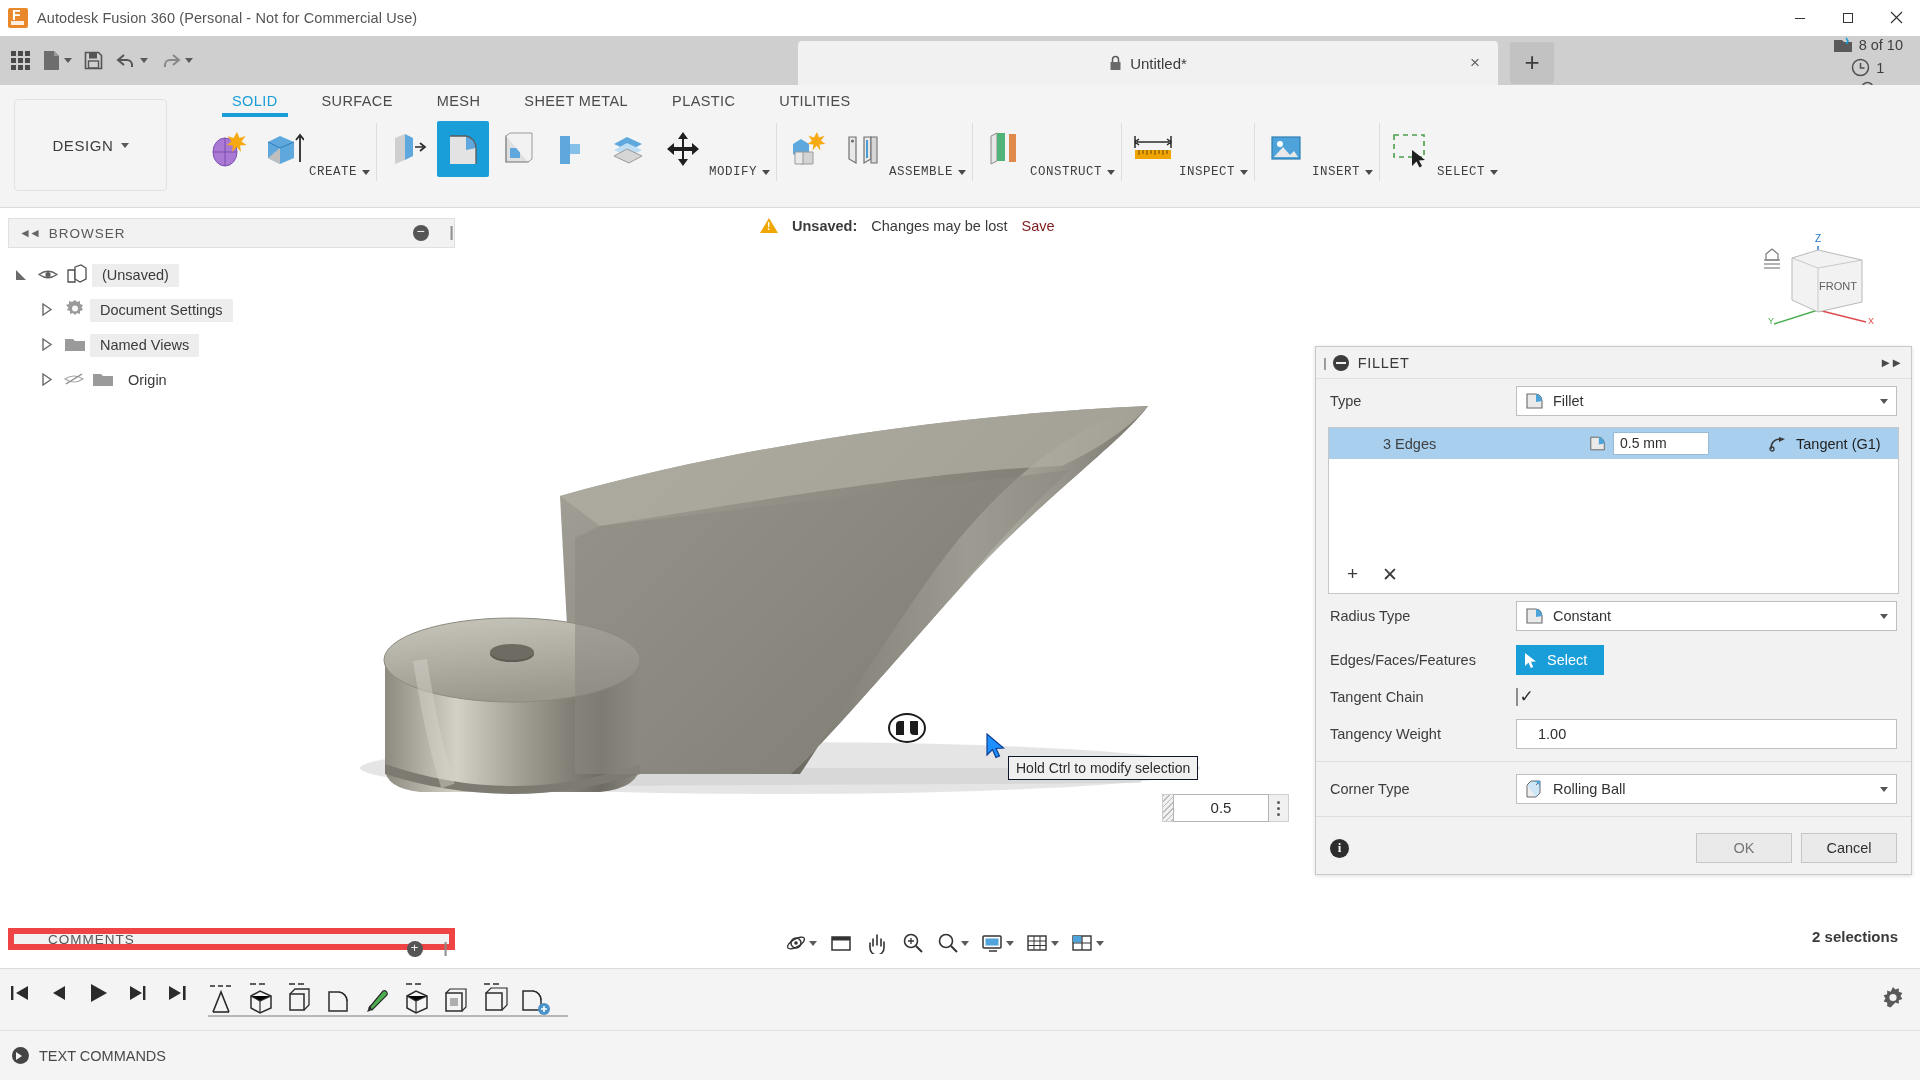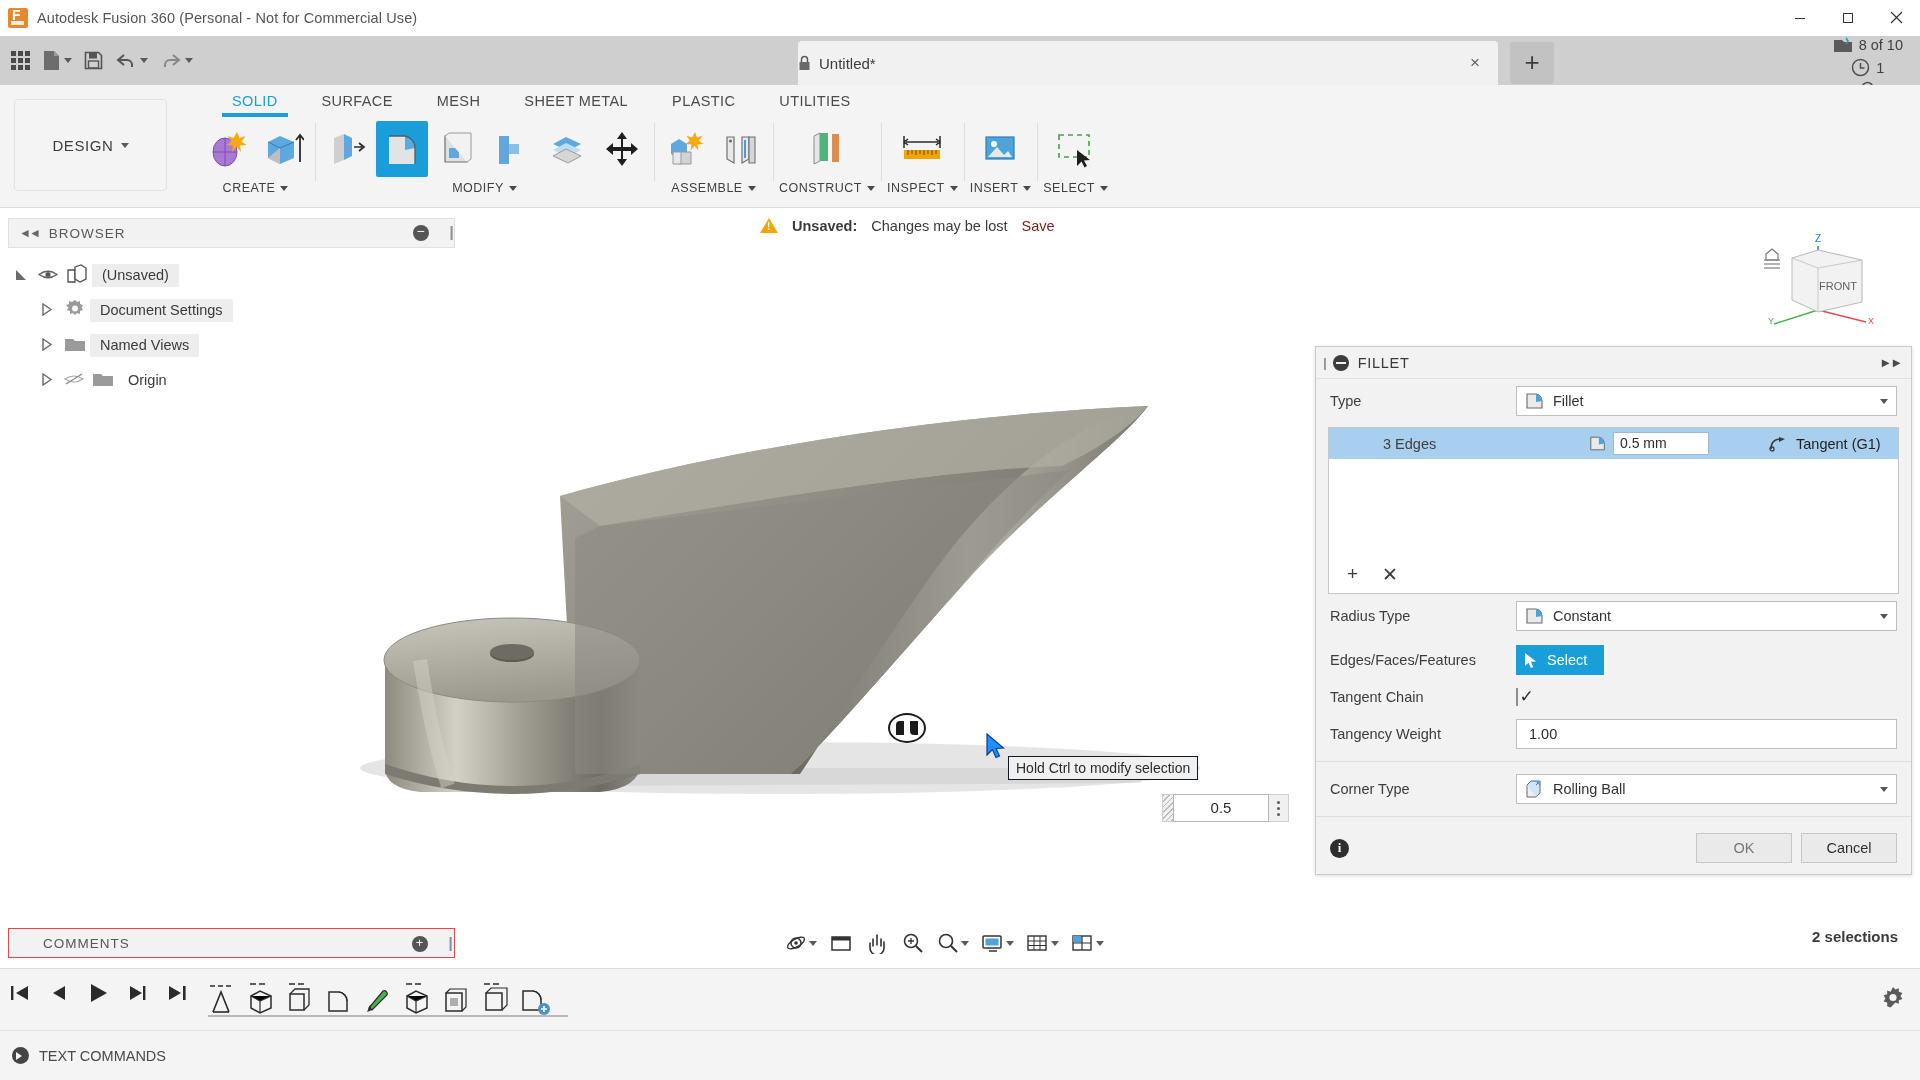--- a/index.html
+++ b/index.html
@@ -56,21 +56,21 @@
     border-right: 4px solid transparent; border-top: 5px solid #5a5a5a;
   }
   
   .grid-ico { display: grid; grid-template-columns: repeat(3,5px);
     grid-template-rows: repeat(3,5px); gap: 2px; }
   .grid-ico i { background: #4a4a4a; display: block; }
 
   .doc-tab {
     position: absolute; left: 798px; top: 5px; width: 700px; height: 44px;
     background: #f1f1f1; border-radius: 4px 4px 0 0;
-    display: flex; align-items: center; justify-content: flex-start;
+    display: flex; align-items: center; justify-content: center;
   }
   .doc-tab-label { font-size: 15px; color: #3c3c3c; display: flex;
     align-items: center; gap: 8px; }
   .tab-close {
     position: absolute; right: 14px; top: 13px; width: 18px; height: 18px;
     color: #666; font-size: 17px; line-height: 17px; text-align: center;
   }
   .tab-plus {
     position: absolute; left: 1510px; top: 6px; width: 44px; height: 42px;
     background: #c2c2c2; border-radius: 3px; color: #3d3d3d;
@@ -112,22 +112,22 @@
     height: 4px; background: #1a9ed9;
   }
   .design-box {
     position: absolute; left: 14px; top: 14px; width: 153px; height: 92px;
     border: 1px solid #e2e2e2; border-radius: 4px; background: #f4f4f4;
     display: flex; align-items: center; justify-content: center; gap: 7px;
     font-size: 15px; color: #3d3d3d; letter-spacing: .6px;
   }
   .rib-body { position: absolute; left: 196px; top: 36px; right: 0; height: 86px;
     display: flex; align-items: flex-start; }
-  .rib-group { display: flex; flex-direction: column; align-items: center;
-    padding: 0 6px; position: relative; }
+  .rib-group { display: flex; flex-direction: row; align-items: flex-end;
+    padding: 0 6px; position: relative; font-family: Liberation Mono, monospace; }
   .rib-group + .rib-group::before {
     content: ""; position: absolute; left: 0; top: 2px; width: 1px;
     height: 58px; background: #dedede;
   }
   .rib-icons { display: flex; align-items: flex-start; gap: 3px; height: 58px; }
   .rib-btn { width: 52px; height: 56px; display: flex; align-items: center;
     justify-content: center; border-radius: 2px; }
   .rib-btn.sel { background: #1a9ed9; }
   .rib-label { font-size: 12.5px; color: #3f3f3f; letter-spacing: .5px;
     display: flex; align-items: center; gap: 5px; margin-top: 2px; }
@@ -244,36 +244,36 @@
   .edge-body { height: 96px; }
   .edge-tools { height: 38px; display: flex; align-items: center; gap: 24px;
     padding-left: 18px; color: #3b3b3b; font-size: 19px; }
   .btn-sel { flex: 1; height: 30px; background: #1a9ed9; color: #fff;
     display: flex; align-items: center; gap: 8px; padding: 0 8px; max-width: 88px; }
   .chk { width: 19px; height: 19px; border: 1px solid #8e8e8e; background: #fff;
     position: relative; }
   .chk::after { content: "✓"; position: absolute; left: 2.5px; top: -3px;
     font-size: 17px; color: #2b2b2b; }
   .inp-plain { flex: 1; height: 30px; background: #fff; border: 1px solid #bfbfbf;
-    display: flex; align-items: center; padding: 0 12px; color: #2d2d2d; }
+    display: flex; align-items: center; padding: 0 21px; color: #2d2d2d; }
   .divider { height: 1px; background: #dddddd; margin: 5px 0; }
   .dlg-foot { height: 52px; display: flex; align-items: center; padding: 0 14px; }
   .info-i { width: 19px; height: 19px; border-radius: 50%; background: #2e2e2e;
     color: #f2f2f2; font-size: 13px; font-weight: bold; line-height: 18px;
     text-align: center; font-family: "Liberation Serif", serif; }
   .dlg-btns { margin-left: auto; display: flex; gap: 9px; }
   .dbtn { width: 96px; height: 30px; background: #eaeaea; border: 1px solid #c6c6c6;
     font-size: 14.5px; color: #777; display: flex; align-items: center;
     justify-content: center; }
   .dbtn.cancel { color: #2f2f2f; }
 
   
   .comments {
-    position: absolute; left: 8px; top: 928px; width: 447px; height: 30px;
-    background: #f2f2f2; border: 1px solid #ef4444; display: flex;
+    position: absolute; left: 8px; top: 928px; width: 447px; height: 22px;
+    background: #f2f2f2; border: 6px solid #ef4444; display: flex;
     align-items: center; padding-left: 34px; font-size: 13.5px; color: #575757;
     letter-spacing: 1px;
   }
   .cm-dot { position: absolute; right: 26px; top: 7px; width: 16px; height: 16px;
     border-radius: 50%; background: #555; color: #f2f2f2; font-size: 13px;
     line-height: 14px; text-align: center; }
   .cm-grip { position: absolute; right: 4px; top: 5px; color: #8a8a8a;
     font-size: 15px; letter-spacing: -3px; }
   .selections { position: absolute; right: 22px; top: 928px; font-size: 15px;
     color: #3a3a3a; font-weight: bold; }

